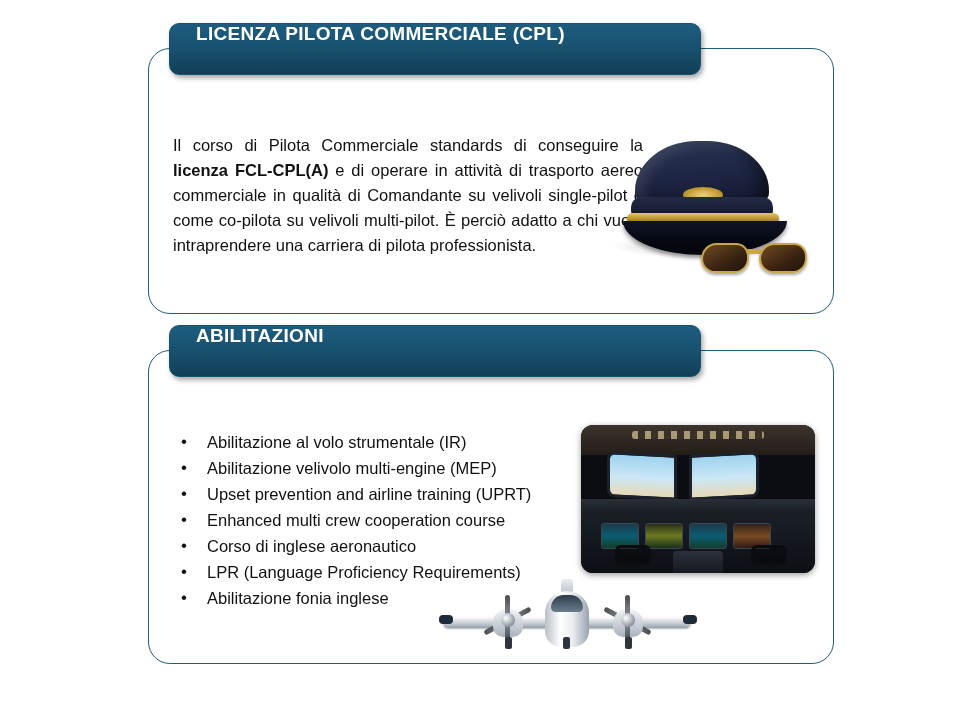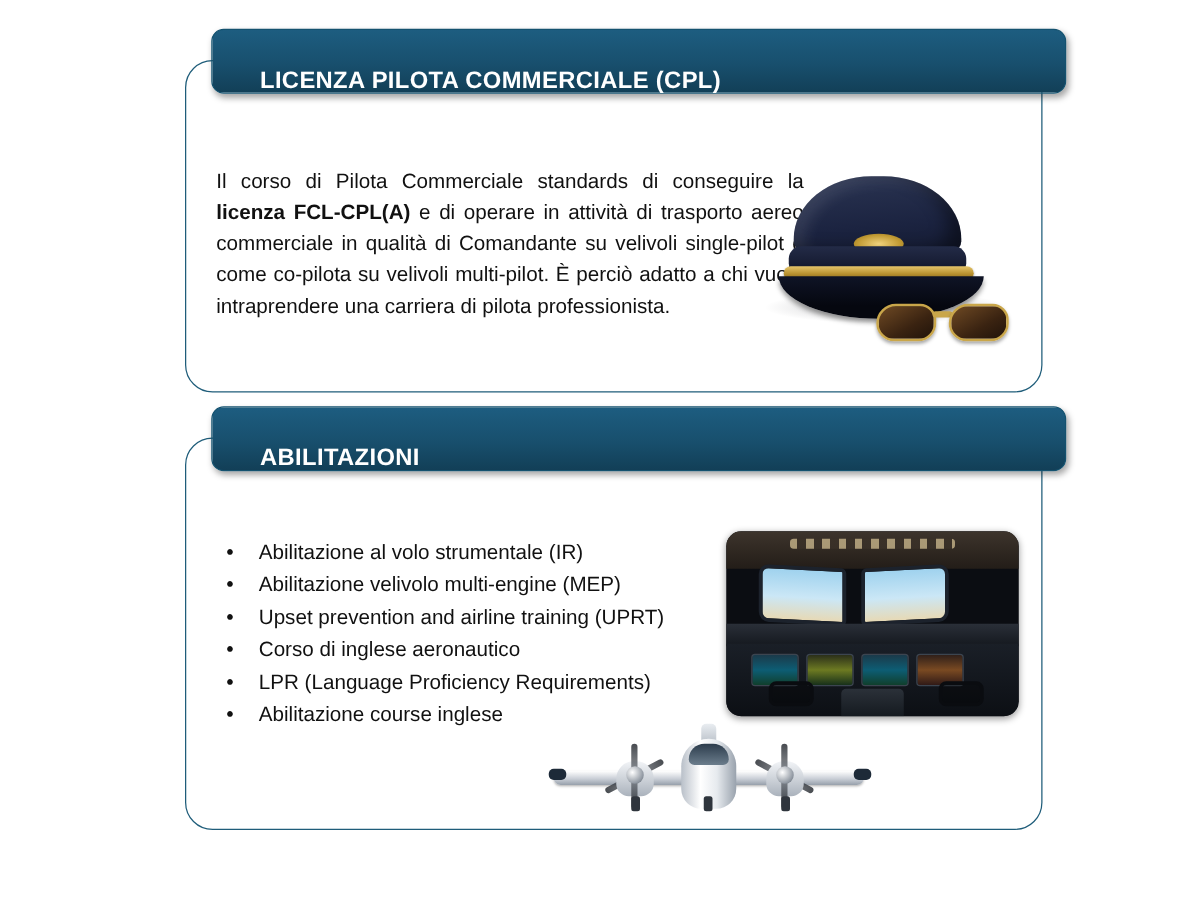--- a/index.html
+++ b/index.html
@@ -41,29 +41,29 @@
     top: 350px;
     width: 686px;
     height: 314px;
   }
 
   
   .header-bar {
     position: absolute;
     left: 20px;
     top: -26px;
-    width: 684px;
+    width: 532px;
     height: 52px;
     border-radius: 10px;
     background: linear-gradient(180deg, #1d5d80 0%, #184f6d 55%, #123f57 100%);
     box-shadow: 2px 3px 5px rgba(0,0,0,0.35);
     display: flex;
-    align-items: flex-end;
+    align-items: flex-start;
     box-sizing: border-box;
-    padding-left: 38px;
+    padding-left: 26px;
     border: 1px solid #14526f;
   }
   .header-bar .title {
     color: #ffffff;
     font-size: 19px;
     font-weight: bold;
     letter-spacing: 0.3px;
     line-height: 1;
   }
 
@@ -403,23 +403,24 @@
   <div class="card" id="card-ratings">
 
     <div class="header-bar">
       <span class="title">ABILITAZIONI</span>
     </div>
 
     <ul class="bullets">
       <li class="has-bullet">Abilitazione al volo strumentale (IR)</li>
       <li class="has-bullet">Abilitazione velivolo multi-engine (MEP)</li>
       <li class="has-bullet">Upset prevention and airline training (UPRT)</li>
+      <li class="has-bullet">Enhanced multi crew cooperation course</li>
       <li class="has-bullet">Corso di inglese aeronautico</li>
       <li class="has-bullet">LPR (Language Proficiency Requirements)</li>
-      <li class="has-bullet">Abilitazione course inglese</li>
+      <li class="has-bullet">Abilitazione fonia inglese</li>
     </ul>
 
     <div class="cockpit-photo">
       <div class="ck-ceiling">
         <div class="ck-ceiling-lights"></div>
       </div>
       <div class="ck-window w1"></div>
       <div class="ck-window w2"></div>
       <div class="ck-glare"></div>
       <div class="ck-panel">

